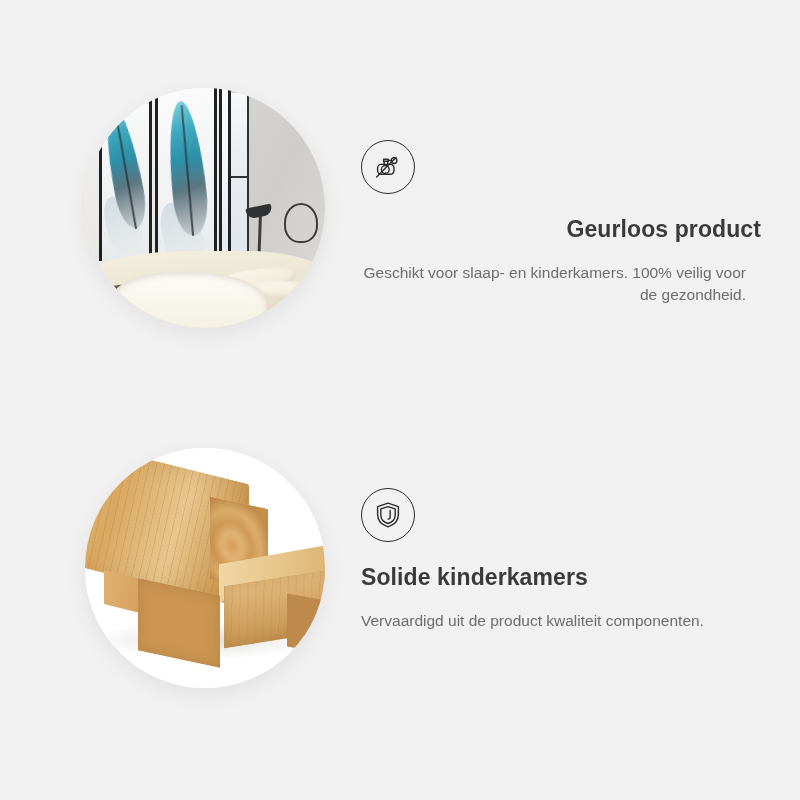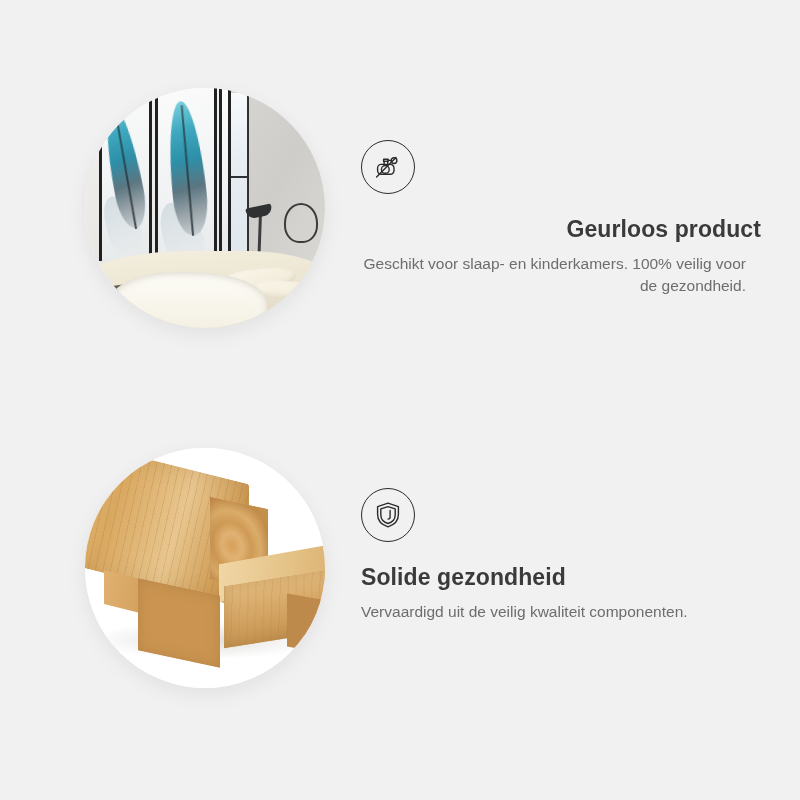--- a/index.html
+++ b/index.html
@@ -282,21 +282,21 @@
 
   .feature-title {
     margin-top: 22px;
     font-size: 23px;
     font-weight: 700;
     color: #3a3a3a;
     letter-spacing: .1px;
     line-height: 1.2;
   }
   .feature-desc {
-    margin-top: 9px;
+    margin-top: 18px;
     font-size: 15.5px;
     color: #6d6d6d;
     line-height: 1.45;
     max-width: 385px;
   }
 </style>
 </head>
 <body>
 
 <div class="page">
@@ -376,18 +376,18 @@
       <div class="icon-badge">
         <svg width="32" height="32" viewBox="0 0 32 32" fill="none" stroke="#2b2b2b" stroke-width="1.4" stroke-linecap="round" stroke-linejoin="round">
 
           <path d="M16 4.2 L26.4 7.6 v8.0 c0 6.4 -4.4 10.4 -10.4 12.2 C10 26.0 5.6 22.0 5.6 15.6 v-8.0 z"></path>
 
           <path d="M16 7.6 L23.2 9.9 v5.8 c0 4.6 -3.1 7.5 -7.2 8.8 C11.9 23.2 8.8 20.3 8.8 15.7 v-5.8 z"></path>
 
           <path d="M18.1 11.4 v6.6 a2.1 2.1 0 0 1 -2.1 2.1"></path>
         </svg>
       </div>
-      <h3 class="feature-title">Solide gezondheid</h3>
-      <p class="feature-desc">Vervaardigd uit de veilig kwaliteit componenten.</p>
+      <h3 class="feature-title">Solide kinderkamers</h3>
+      <p class="feature-desc">Vervaardigd uit de product kwaliteit componenten.</p>
     </div>
   </section>
 
 </div>
 
 </body></html>

